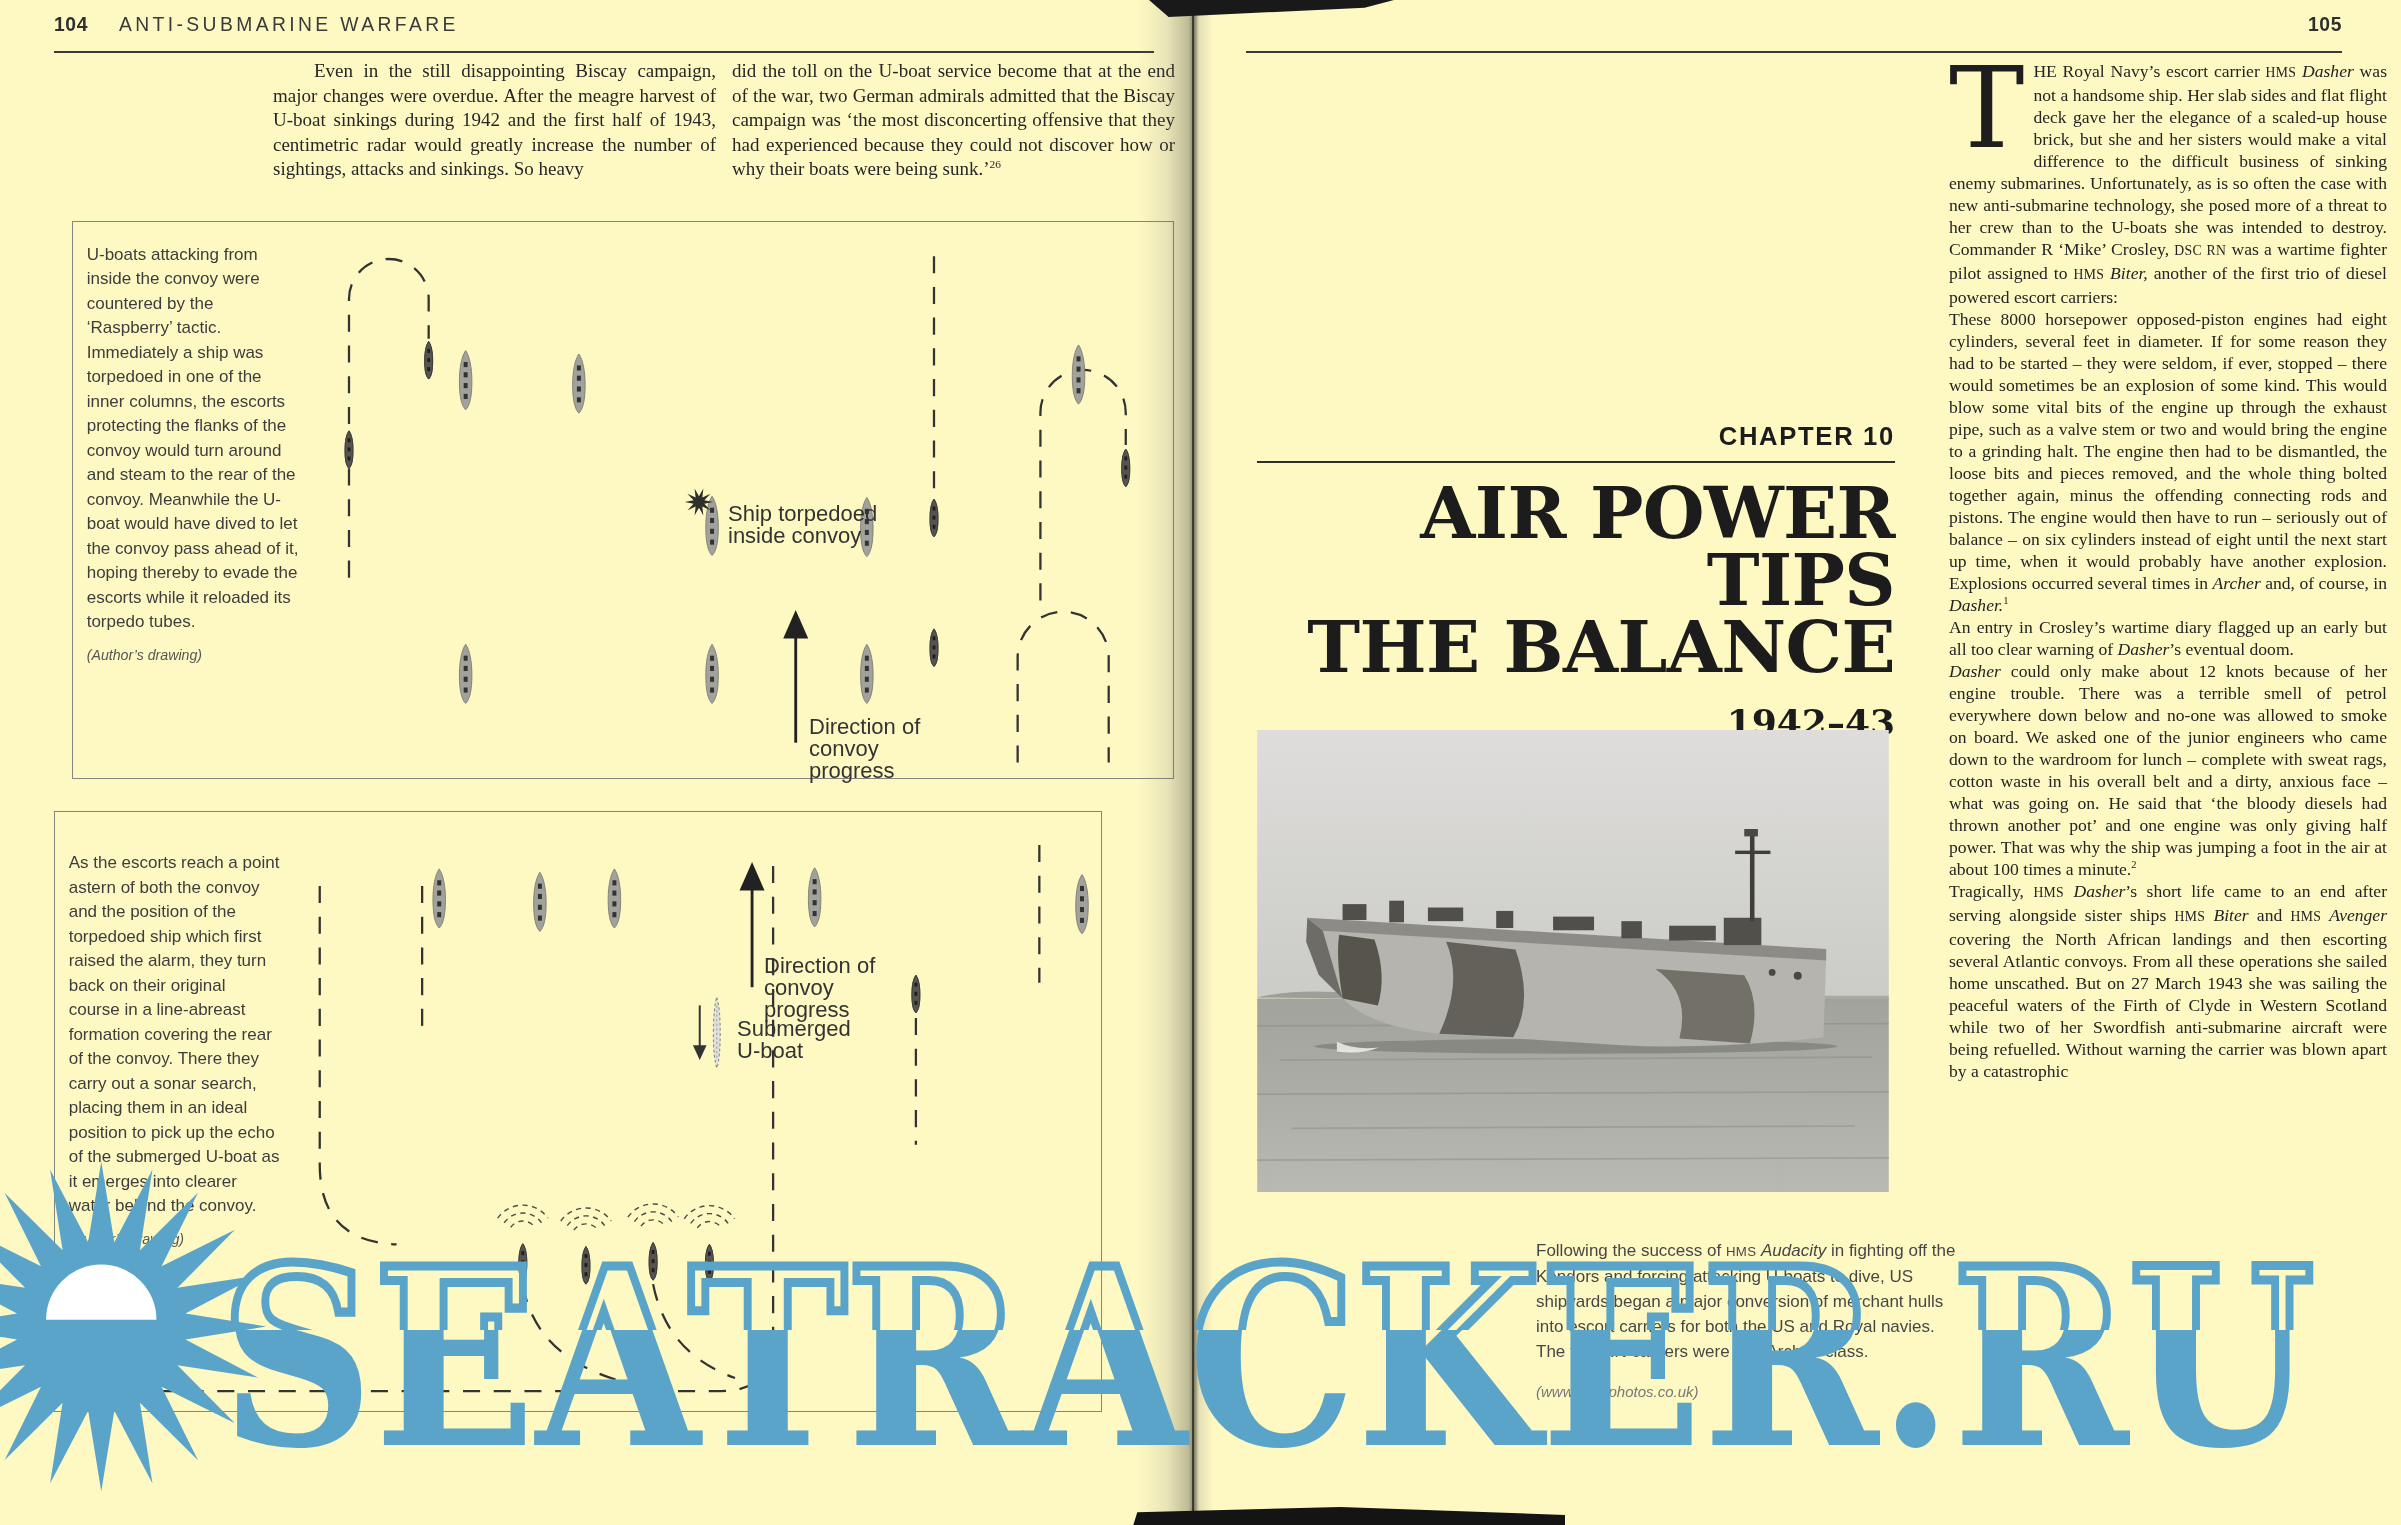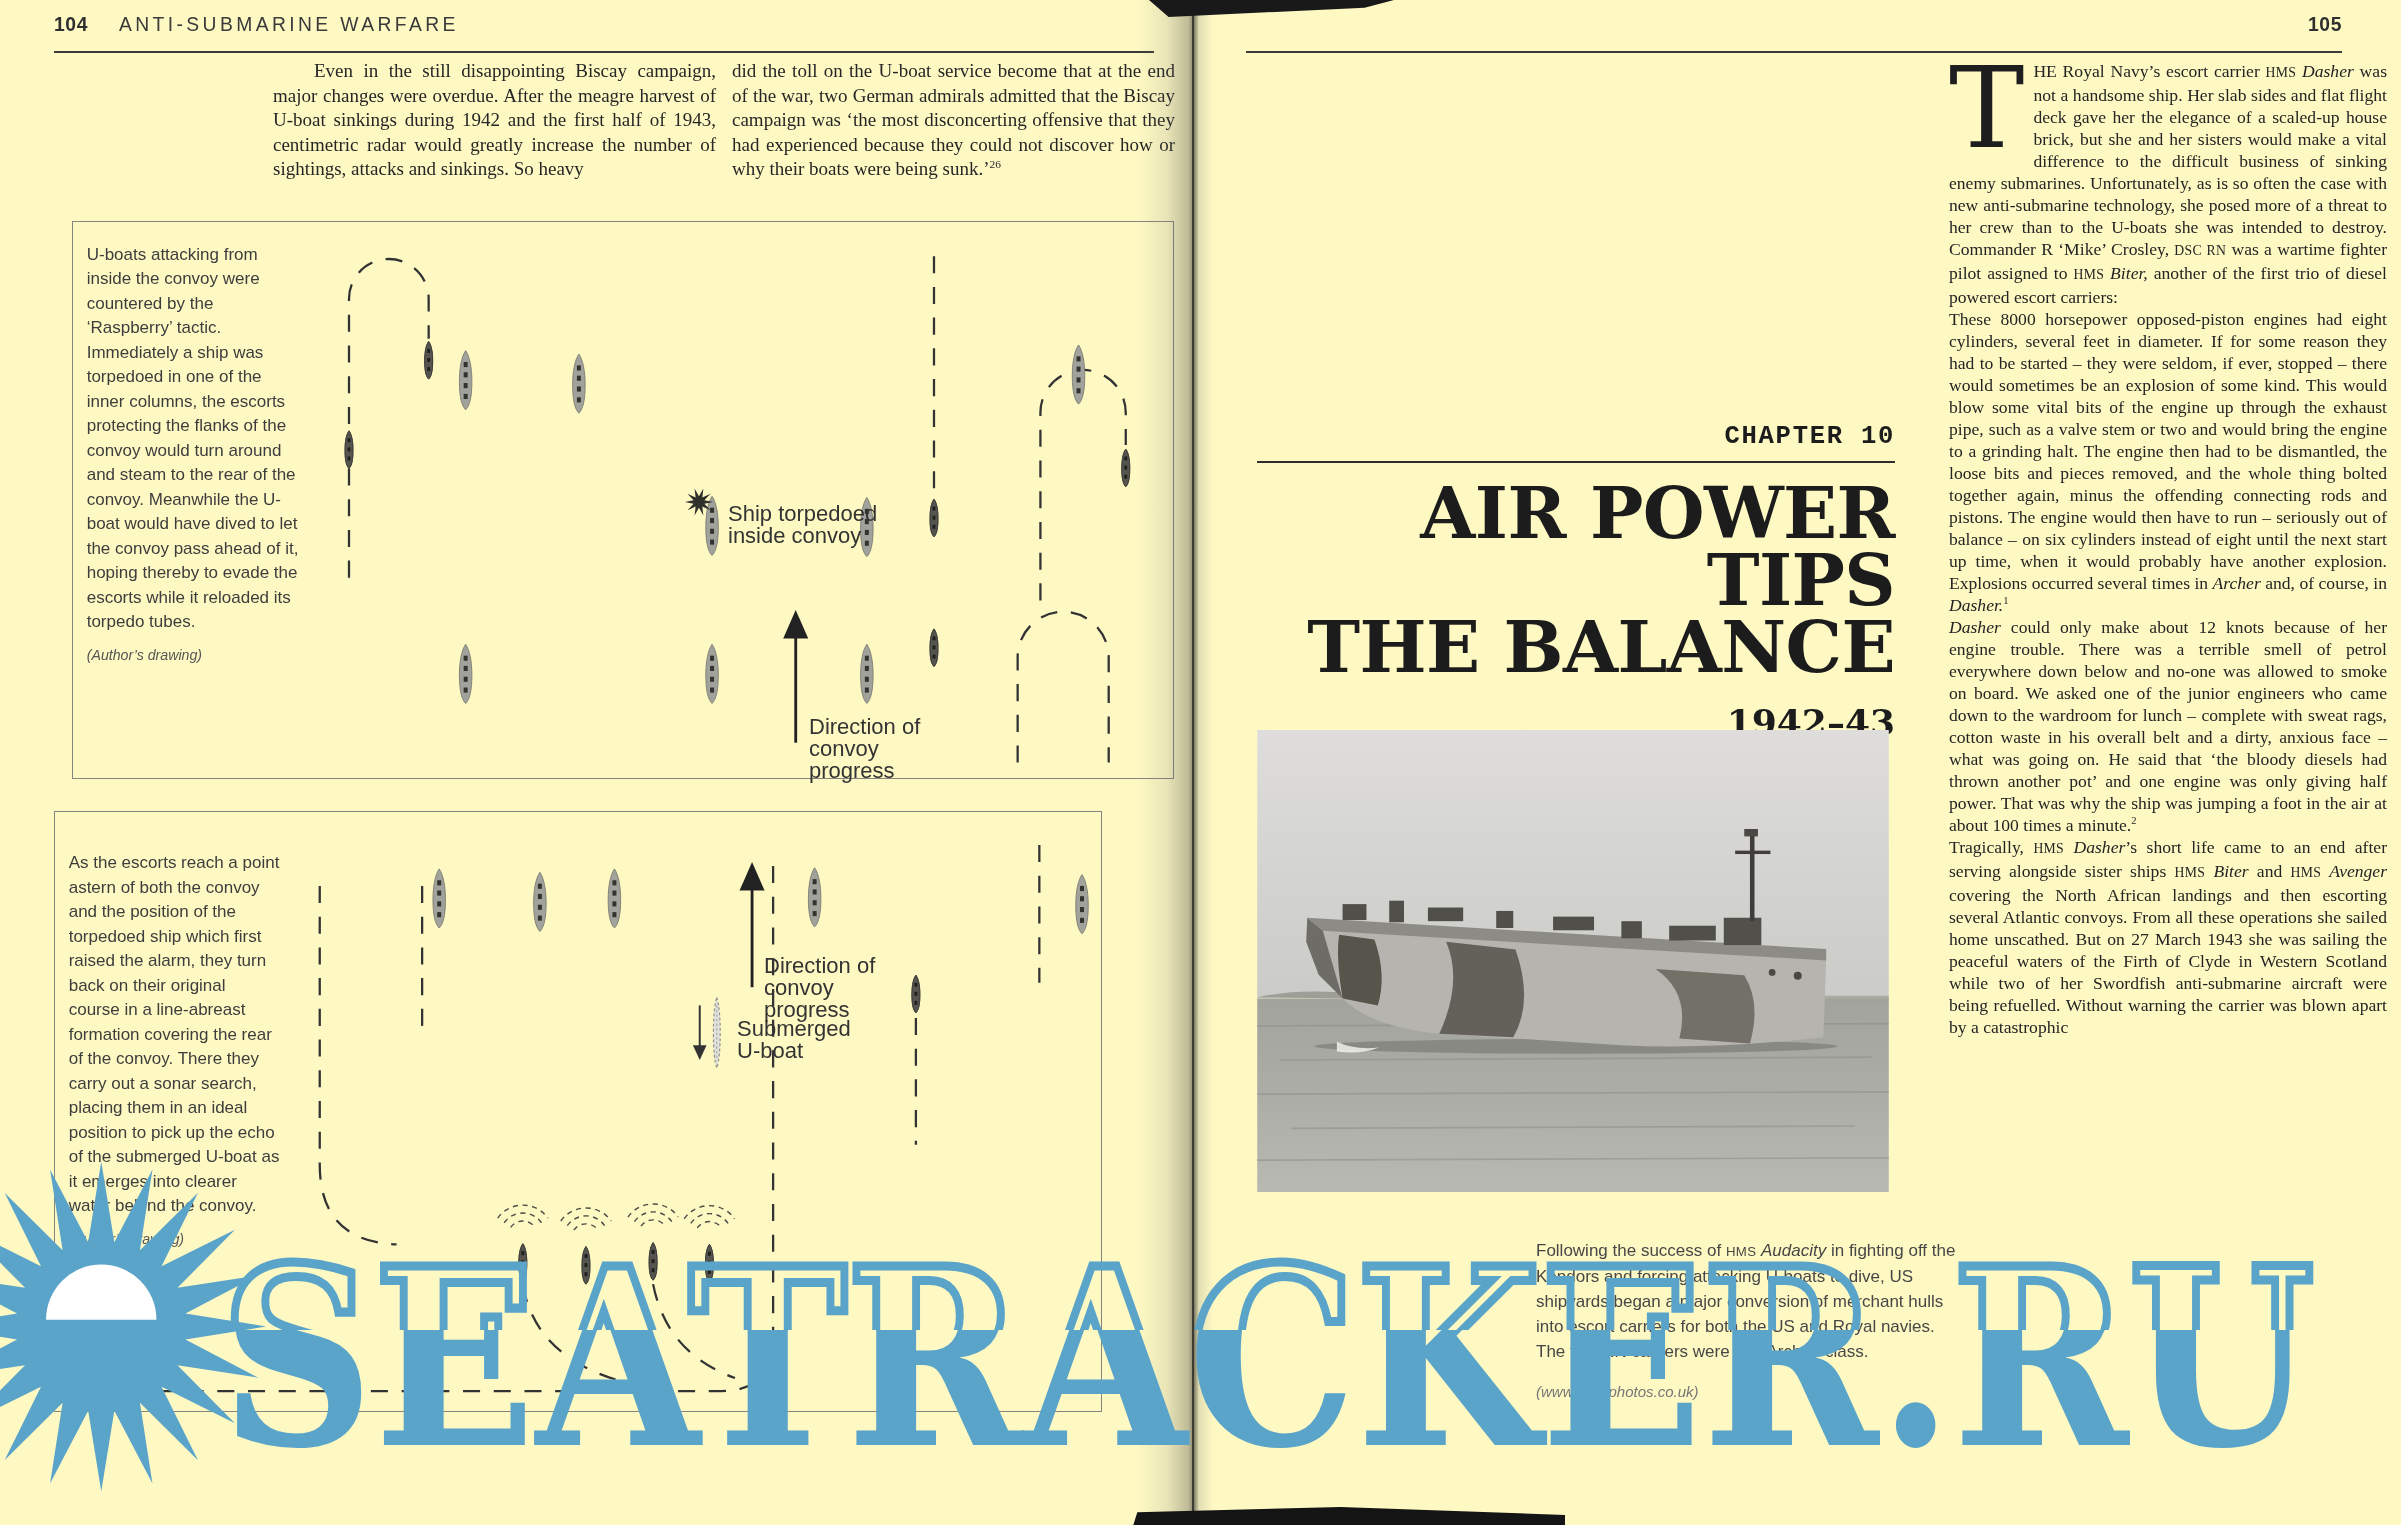--- a/index.html
+++ b/index.html
@@ -17,21 +17,21 @@
   
   .figbox{position:absolute;border:1.1px solid #858580;background:transparent;}
   .figcap{position:absolute;left:13.7px;top:20.5px;width:212px;
           font-family:"Liberation Sans",sans-serif;font-size:17px;line-height:24.5px;color:#3d3d3d;}
   .figcredit{margin-top:8px;font-style:italic;font-size:14.2px;color:#555;}
   .dlabel{position:absolute;font-family:"Liberation Sans",sans-serif;
           font-size:22px;line-height:22px;color:#333;}
   .figsvg{position:absolute;left:0;top:0;width:100%;height:100%;}
   
   .chapter{position:absolute;left:1257px;top:422px;width:638px;text-align:right;color:#1c1c1c;}
-  .kicker{font-family:Liberation Mono, monospace;font-weight:bold;font-size:25.6px;letter-spacing:1.7px;}
+  .kicker{font-family:Liberation Sans, sans-serif;font-weight:bold;font-size:25.6px;letter-spacing:1.7px;}
   .chap-rule{height:2.3px;background:#2e2e2e;margin:10.2px 0 17px 0;}
   .chap-title{font-family:"DejaVu Serif",serif;font-weight:bold;font-size:71px;line-height:67px;
               letter-spacing:-0.6px;}
   .chap-years{font-family:"DejaVu Serif",serif;font-weight:bold;font-size:36px;margin-top:19.3px;}
   
   .rcol{position:absolute;left:1949px;top:60px;width:438px;font-size:17.6px;line-height:22px;
         text-align:justify;color:#242424;}
   .rcol p{margin:0;}
   .dropcap{float:left;font-family:"DejaVu Serif",serif;font-size:113px;line-height:91px;
            padding:3.4px 9px 0 0;color:#1e1e1e;}
@@ -253,20 +253,21 @@
   </svg>
 
   <div class="photocap">
     <span><span>Following the success of </span><span class="sc">HMS</span><span> </span><span style="font-style: italic;">Audacity</span><span> in fighting off the Kondors and forcing attacking U-boats to dive, US shipyards began a major conversion of merchant hulls into escort carriers for both the US and Royal navies. The first RN carriers were the ‘Archer’ class.</span></span>
     <div class="photocredit">(www.navyphotos.co.uk)</div>
   </div>
 
   <div class="rcol">
     <p><span class="dropcap">T</span><span><span>HE Royal Navy’s escort carrier </span><span class="sc">HMS</span><span> </span><span style="font-style: italic;">Dasher</span><span> was not a handsome ship. Her slab sides and flat flight deck gave her the elegance of a scaled-up house brick, but she and her sisters would make a vital difference to the difficult business of sinking enemy submarines. Unfortunately, as is so often the case with new anti-submarine technology, she posed more of a threat to her crew than to the U-boats she was intended to destroy. Commander R ‘Mike’ Crosley, </span><span class="sc">DSC RN</span><span> was a wartime fighter pilot assigned to </span><span class="sc">HMS</span><span> </span><span style="font-style: italic;">Biter,</span><span> another of the first trio of diesel powered escort carriers:</span></span></p>
     <p class="bq"><span>These 8000 horsepower opposed-piston engines had eight cylinders, several feet in diameter. If for some reason they had to be started – they were seldom, if ever, stopped – there would sometimes be an explosion of some kind. This would blow some vital bits of the engine up through the exhaust pipe, such as a valve stem or two and would bring the engine to a grinding halt. The engine then had to be dismantled, the loose bits and pieces removed, and the whole thing bolted together again, minus the offending connecting rods and pistons. The engine would then have to run – seriously out of balance – on six cylinders instead of eight until the next start up time, when it would probably have another explosion. Explosions occurred several times in </span><span style="font-style: italic;">Archer</span><span> and, of course, in </span><span style="font-style: italic;">Dasher.</span><span class="sup">1</span></p>
+    <p class="para-gap"><span>An entry in Crosley’s wartime diary flagged up an early but all too clear warning of </span><span style="font-style: italic;">Dasher</span><span>’s eventual doom.</span></p>
     <p class="bq"><span style="font-style: italic;">Dasher</span><span> could only make about 12 knots because of her engine trouble. There was a terrible smell of petrol everywhere down below and no-one was allowed to smoke on board. We asked one of the junior engineers who came down to the wardroom for lunch – complete with sweat rags, cotton waste in his overall belt and a dirty, anxious face – what was going on. He said that ‘the bloody diesels had thrown another pot’ and one engine was only giving half power. That was why the ship was jumping a foot in the air at about 100 times a minute.</span><span class="sup">2</span></p>
     <p class="para-gap"><span>Tragically, </span><span class="sc">HMS</span><span> </span><span style="font-style: italic;">Dasher</span><span>’s short life came to an end after serving alongside sister ships </span><span class="sc">HMS</span><span> </span><span style="font-style: italic;">Biter</span><span> and </span><span class="sc">HMS</span><span> </span><span style="font-style: italic;">Avenger</span><span> covering the North African landings and then escorting several Atlantic convoys. From all these operations she sailed home unscathed. But on 27 March 1943 she was sailing the peaceful waters of the Firth of Clyde in Western Scotland while two of her Swordfish anti-submarine aircraft were being refuelled. Without warning the carrier was blown apart by a catastrophic</span></p>
   </div>
 
   <div class="gutter"></div>
   <div class="gutline"></div>
   <div class="edge-top"></div>
   <div class="edge-bottom"></div>
 
   <svg class="watermark" viewBox="0 0 4221 2681">

